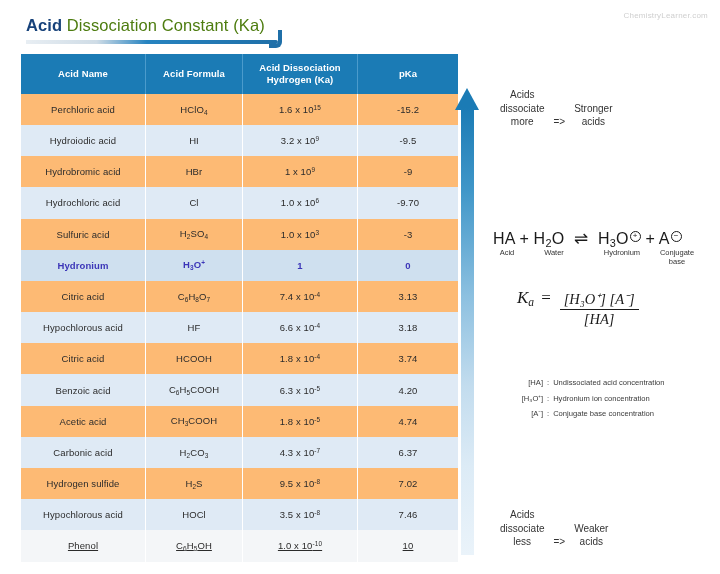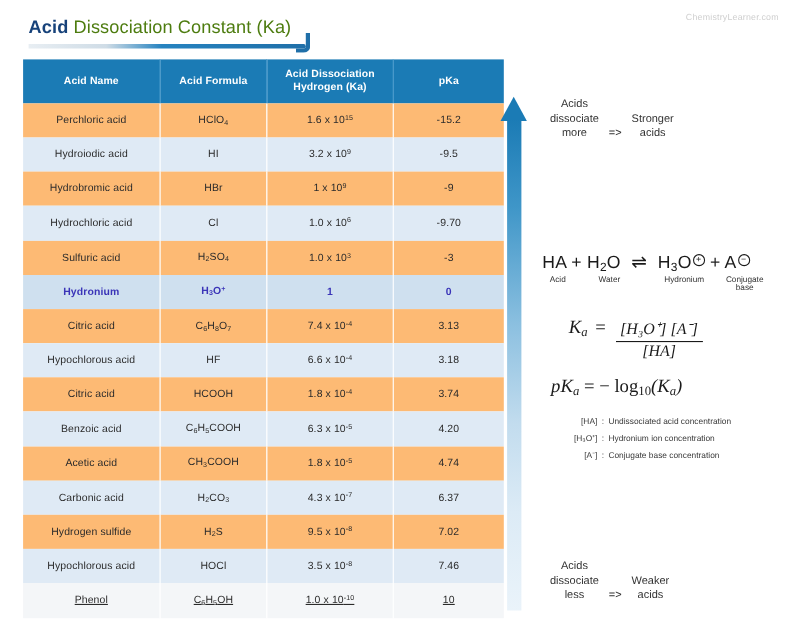--- a/index.html
+++ b/index.html
@@ -421,24 +421,20 @@
 
 <div class="ka-block">
   <div class="ka-row">
     <span class="ka-lhs"><span>K</span><sub>a</sub></span>
     <span class="ka-eq">=</span>
     <span class="frac">
       <span class="num">[H₃O⁺] [A⁻]</span>
       <span class="bar"></span>
       <span class="den">[HA]</span>
     </span>
-  </div>
-  <div class="pka-row">
-    <span><span>pK</span><sub>a</sub></span>
-    <span class="nonital">= −  log</span><sub class="nonital">10</sub><span><span>(K</span><sub>a</sub><span>)</span></span>
   </div>
 </div>
 
 <div class="legend">
     <div class="legend-item">
       <span class="legend-key">[HA]</span>
       <span class="legend-sep">:</span>
       <span>Undissociated acid concentration</span>
     </div>
     <div class="legend-item">

